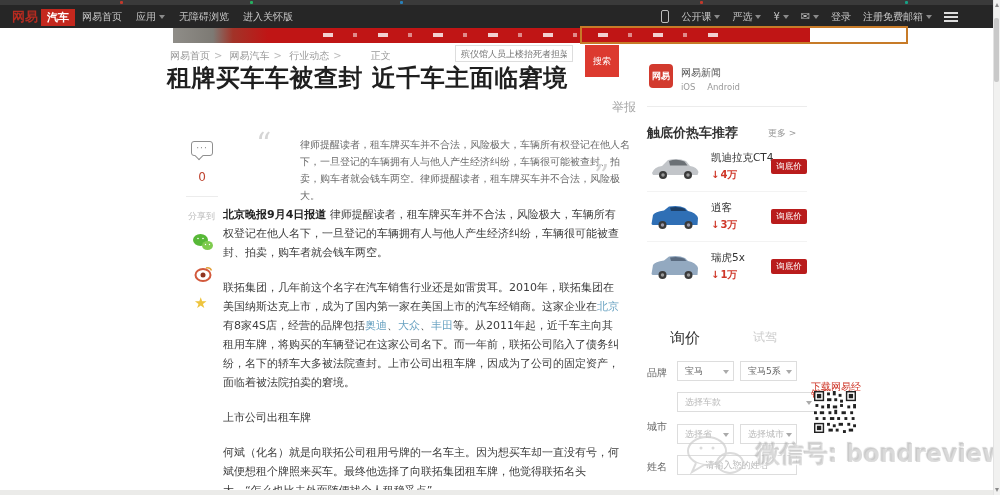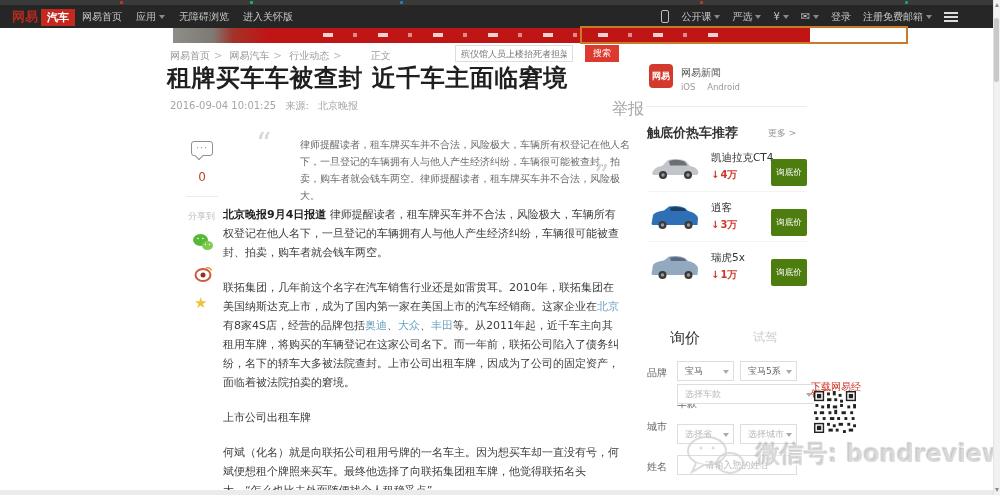--- a/index.html
+++ b/index.html
@@ -30,27 +30,27 @@
     background:repeating-linear-gradient(90deg,rgba(255,255,255,.8) 0 10px,transparent 10px 30px,rgba(255,255,255,.5) 30px 34px,transparent 34px 55px); }
   .ad-orange-box { position:absolute; left:580px; top:26px; width:328px; height:18px; border:2px solid #c77b28; }
 
   
   .breadcrumb { position:absolute; left:170px; top:49px; font-size:10px; color:#999; }
   .crumb { margin-right:4px; cursor:pointer; }
   .crumb:not(.last)::after { content:">"; margin-left:4px; color:#bbb; }
   .crumb.last { cursor:default;margin-left:22px; }
   .search-box { position:absolute; left:455px; top:45px; width:170px; height:17px; }
   .search-input { position:absolute; left:0; top:0; width:118px; height:17px; border:1px solid #ddd; font-size:9px; color:#888; padding:0 5px; outline:none; font-family:inherit; }
-  .search-btn { position:absolute; left:130px; top:0; width:34px; height:17px; background:#dc3a2f; color:#fff; border:none; font-size:9px; cursor:pointer; font-family:inherit; }
+  .search-btn { position:absolute; left:130px; top:0; width:34px; height:32px; background:#dc3a2f; color:#fff; border:none; font-size:9px; cursor:pointer; font-family:inherit; }
 
   
   .page-title { position:absolute; left:167px; top:62px; font-size:24px; font-weight:bold; color:#1f1f1f; letter-spacing:.5px; }
   .meta { position:absolute; left:170px; top:99px; font-size:10px; color:#a5a5a5; }
   .meta span { margin-right:6px; }
-  .report-link { position:absolute; left:612px; top:99px; font-size:16px; color:#a5a5a5; cursor:pointer; }
+  .report-link { position:absolute; left:612px; top:99px; font-size:12px; color:#a5a5a5; cursor:pointer; }
 
   
   .comment-icon { position:absolute; left:191px; top:141px; width:22px; height:15px; border:1px solid #8f8f8f; border-radius:3px; color:#8f8f8f; text-align:center; cursor:pointer; background:#fff; }
   .comment-icon::before { content:"···"; font-size:9px; line-height:12px; letter-spacing:1px; display:block; }
   .comment-icon::after { content:""; position:absolute; left:4px; bottom:-3.5px; width:5px; height:5px; background:#fff; border-left:1px solid #8f8f8f; border-bottom:1px solid #8f8f8f; transform:rotate(-45deg); }
   .comment-count { position:absolute; left:191px; top:170px; width:22px; text-align:center; color:#bf4430; font-size:12px; cursor:pointer; }
   .rail-divider { position:absolute; left:186px; top:196px; width:32px; border-top:1px solid #ececec; }
   .share-label { position:absolute; left:188px; top:210px; font-size:9px; color:#bcbcbc; }
   .wechat-share { position:absolute; left:192px; top:233px; cursor:pointer; }
   .weibo-share { position:absolute; left:193px; top:265px; cursor:pointer; }
@@ -75,21 +75,21 @@
   .app-platforms { position:absolute; left:681px; top:82px; font-size:8.5px; color:#9a9a9a; }
   .app-platforms span { margin-right:9px; cursor:pointer; }
   .sb-divider { position:absolute; left:647px; width:160px; border-top:1px solid #ececec; }
   .hot-title { position:absolute; left:647px; top:124px; font-size:13px; font-weight:bold; color:#333; }
   .more-link { position:absolute; left:768px; top:127px; font-size:9px; color:#999; cursor:pointer; }
   .car-row { position:absolute; left:647px; width:160px; height:48px; border-bottom:1px solid #f3f3f3; }
   .car-img { position:absolute; left:2px; top:9px; }
   .car-name { position:absolute; left:64px; top:7px; font-size:10.5px; color:#333; cursor:pointer; white-space:nowrap; }
   .car-drop { position:absolute; left:64px; top:24px; font-size:10px; color:#cf3729; font-weight:bold; }
   .drop-icon::before { content:"↓"; margin-right:1px; }
-  .inquiry-btn { position:absolute; left:124px; top:15px; width:36px; height:27px; background:#4d7c0f; color:#fff; border:none; border-radius:2px; font-size:8.5px; line-height:15px; text-align:center; padding:0; cursor:pointer; font-family:inherit; }
+  .inquiry-btn { position:absolute; left:124px; top:15px; width:36px; height:15px; background:#b91c1c; color:#fff; border:none; border-radius:2px; font-size:8.5px; line-height:15px; text-align:center; padding:0; cursor:pointer; font-family:inherit; }
 
   .tab-inquiry { position:absolute; left:670px; top:329px; font-size:15px; color:#333; cursor:pointer; }
   .tab-testdrive { position:absolute; left:753px; top:329px; font-size:12px; color:#ccc; cursor:pointer; }
 
   .form-label { position:absolute; font-size:10px; color:#666; }
   .sel { position:absolute; height:20px; border:1px solid #ddd; background:#fff; font-size:9px; line-height:18px; padding:0 12px 0 7px; cursor:pointer; }
   .sel::after { content:""; position:absolute; right:4px; top:8px; width:0; height:0; border-left:3px solid transparent; border-right:3px solid transparent; border-top:4px solid #aaa; }
   .sel .val { color:#666; }
   .sel.ph .val { color:#b9b9b9; }
   .name-input { position:absolute; left:677px; top:455px; width:120px; height:20px; border:1px solid #ddd; font-size:9px; color:#666; padding:0 8px; outline:none; font-family:inherit;text-align:center; }
@@ -175,25 +175,20 @@
     <span class="crumb">行业动态</span>
     <span class="crumb last">正文</span>
   </div>
 
   <div class="search-box">
     <input class="search-input" placeholder="殡仪馆人员上楼抬死者担架被拍" style="">
     <button class="search-btn">搜索</button>
   </div>
 
   <h1 class="page-title">租牌买车车被查封 近千车主面临窘境</h1>
-  <div class="meta">
-    <span>2016-09-04 10:01:25</span>
-    <span>来源:</span>
-    <span>北京晚报</span>
-  </div>
   <span class="report-link">举报</span>
 
   <div class="comment-icon"></div>
   <div class="comment-count">0</div>
   <div class="rail-divider"></div>
   <div class="share-label">分享到</div>
   <div class="wechat-share">
     <svg width="22" height="19" viewBox="0 0 44 38">
       <ellipse cx="17" cy="14" rx="15" ry="12" fill="#57b837"></ellipse>
       <ellipse cx="31" cy="25" rx="11" ry="9" fill="#7fcb4f"></ellipse>
@@ -283,21 +278,21 @@
   </div>
 
   <div class="tab-inquiry">询价</div>
   <div class="tab-testdrive">试驾</div>
 
   <span class="form-label" style="left:647px;top:366px;">品牌</span>
   <div class="sel" style="left:677px;top:361px;width:57px;"><span class="val">宝马</span></div>
   <div class="sel" style="left:740px;top:361px;width:57px;"><span class="val">宝马5系</span></div>
 
   <span class="form-label" style="left:677px;top:397px;">车款</span>
-  <div class="sel ph" style="left:677px;top:384px;width:140px;"><span class="val">选择车款</span></div>
+  <div class="sel ph" style="left:677px;top:392px;width:140px;"><span class="val">选择车款</span></div>
 
   <span class="form-label" style="left:647px;top:420px;">城市</span>
   <div class="sel ph" style="left:677px;top:424px;width:57px;"><span class="val">选择省</span></div>
   <div class="sel ph" style="left:740px;top:424px;width:57px;"><span class="val">选择城市</span></div>
 
   <span class="form-label" style="left:647px;top:460px;">姓名</span>
   <input class="name-input" placeholder="请输入您的姓名" style="">
 
   <div class="qr-label">下载网易经销商</div>
   <div class="qr-code">

